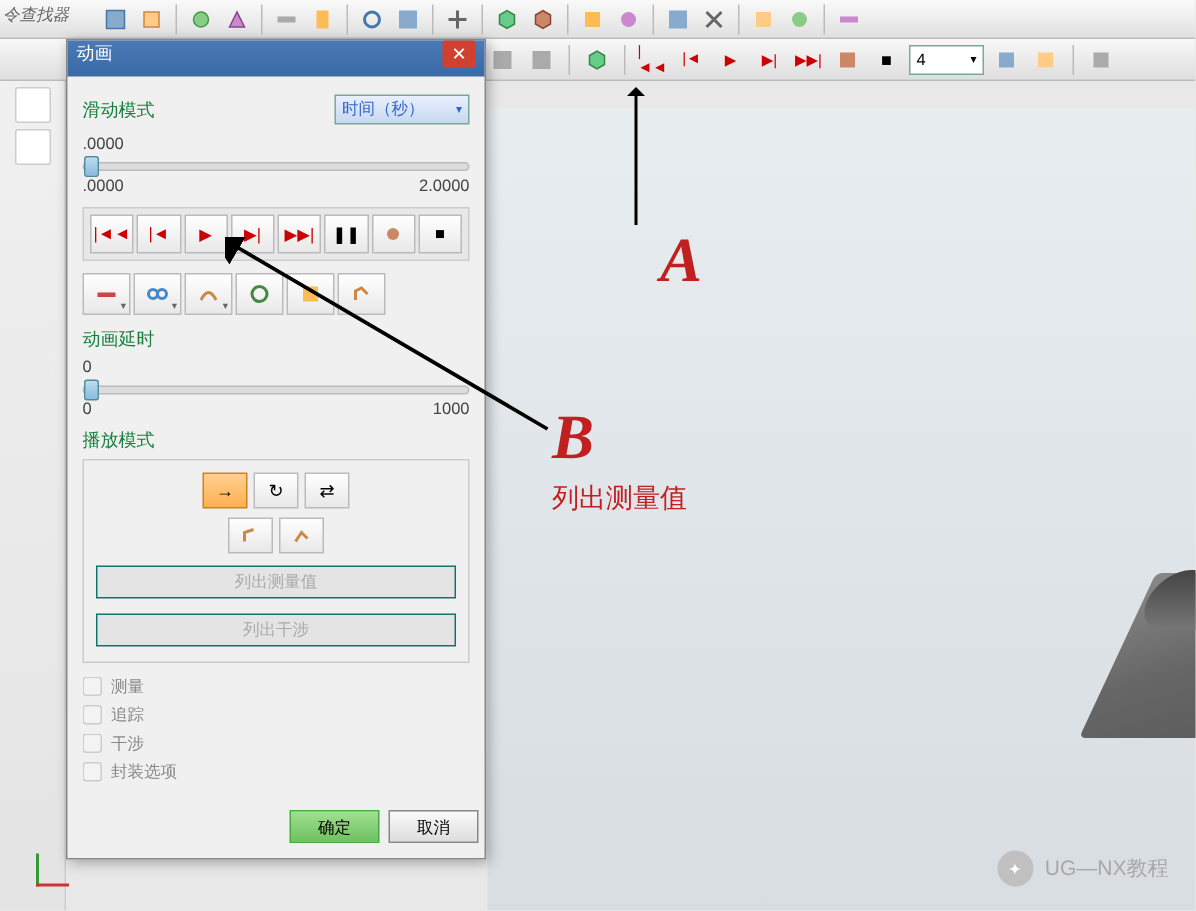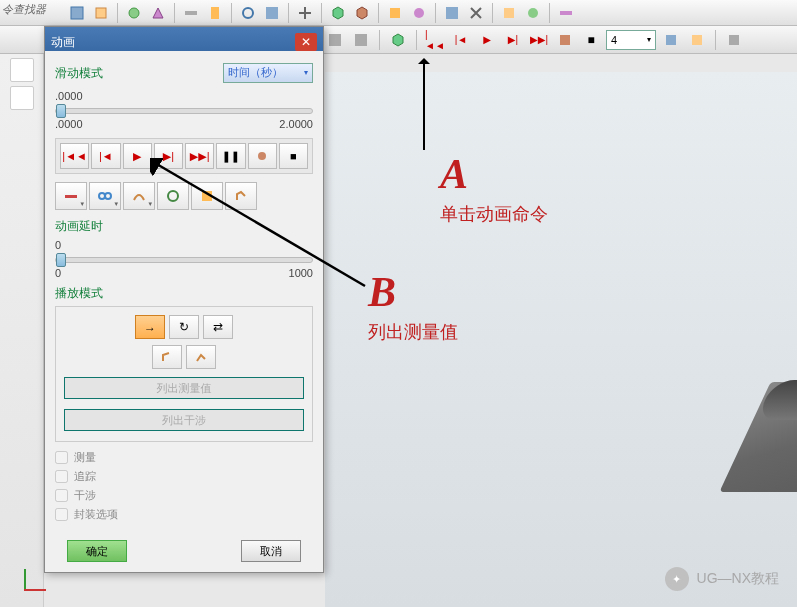--- a/index.html
+++ b/index.html
@@ -12,21 +12,21 @@
 .tb-sep { width: 1px; height: 20px; background: #bbb; margin: 0 3px; }
 .tb-play { color: #c00; font-size: 10px; }
 .tb-dropdown { width: 50px; height: 20px; background: #fff; border: 1px solid #7a9; display: flex; align-items: center; padding: 0 4px; font-size: 11px; }
 .tb-dropdown::after { content: "▾"; margin-left: auto; font-size: 8px; }
 
 
 .sidebar-title { position: absolute; left: 2px; top: 2px; font-size: 11px; color: #666; }
 
 
 .dialog { position: absolute; left: 44px; top: 26px; width: 280px; background: #f0f0f0; border: 1px solid #888; box-shadow: 2px 2px 8px rgba(0,0,0,0.3); }
-.dialog-titlebar { height: 24px; background: linear-gradient(#4a7ab5, #3a6aa5); color: #fff; display: flex; align-items: flex-end; padding: 0 6px; font-size: 12px; }
+.dialog-titlebar { height: 24px; background: linear-gradient(#4a7ab5, #3a6aa5); color: #fff; display: flex; align-items: flex-start; padding: 0 6px; font-size: 12px; }
 .dialog-close { margin-left: auto; width: 22px; height: 18px; background: #d04030; color: #fff; display: flex; align-items: center; justify-content: center; border-radius: 2px; font-size: 12px; cursor: pointer; }
 .dialog-body { padding: 8px 10px; }
 
 .section-label { font-size: 12px; color: #15803d; margin: 6px 0 4px; }
 .row { display: flex; align-items: center; justify-content: space-between; }
 .time-select { width: 90px; height: 20px; background: linear-gradient(#e8f0ff,#c8d8f0); border: 1px solid #7a9; color: #36c; font-size: 11px; display: flex; align-items: center; padding: 0 4px; margin-left: 40px; }
 .time-select::after { content: "▾"; margin-left: auto; font-size: 8px; }
 
 .slider-labels { display: flex; justify-content: space-between; font-size: 11px; color: #444; margin-top: 4px; }
 .slider-track { height: 6px; background: #ddd; border: 1px solid #bbb; border-radius: 3px; margin: 6px 0 4px; position: relative; }
@@ -44,21 +44,21 @@
 .play-mode-box { border: 1px solid #ccc; padding: 8px; display: flex; flex-direction: column; align-items: center; gap: 6px; margin-bottom: 8px; }
 .play-mode-row { display: flex; gap: 4px; }
 .pm-btn { width: 30px; height: 24px; border: 1px solid #bbb; background: linear-gradient(#fff,#e8e8e8); display: flex; align-items: center; justify-content: center; }
 .pm-btn.active { background: linear-gradient(#ffd090,#ffb050); border-color: #d08020; }
 
 .disabled-btn { width: 100%; height: 22px; background: #e4e4e4; border: 1px solid #0f766e; color: #aaa; text-align: center; line-height: 20px; font-size: 11px; margin: 2px 0; }
 
 .checkbox-row { display: flex; align-items: center; gap: 6px; margin: 4px 0; font-size: 11px; color: #888; }
 .checkbox-row input { width: 13px; height: 13px; }
 
-.dialog-footer { display: flex; justify-content: space-between; gap: 6px; padding: 6px 22px 10px; }
+.dialog-footer { display: flex; justify-content: flex-end; gap: 6px; padding: 6px 4px 10px; }
 .dlg-btn { width: 60px; height: 22px; border: 1px solid #888; background: linear-gradient(#fafafa,#ddd); font-size: 11px; cursor: pointer; }
 .dlg-btn.primary { background: linear-gradient(#a0e090,#70c060); border-color: #4a4; }
 
 
 .viewport { position: absolute; left: 325px; top: 72px; right: 0; bottom: 0; background: linear-gradient(#e8edf0, #d8dde2); }
 
 
 .annotation-a { position: absolute; left: 440px; top: 150px; }
 .annotation-a .letter { font-family: "Brush Script MT", cursive; font-size: 42px; color: #c02020; font-weight: bold; font-style: italic; }
 .annotation-a .text { font-size: 18px; color: #c02020; margin-top: 4px; }
@@ -398,21 +398,20 @@
   <defs>
       <marker id="ah" markerWidth="10" markerHeight="10" refX="2" refY="5" orient="auto">
         <path d="M0 0 L10 5 L0 10 Z" fill="#000"></path>
       </marker>
     </defs>
   <line x1="215" y1="128" x2="5" y2="5" stroke="#000" stroke-width="2.5" marker-end="url(#ah)"></line>
 </svg>
 
 <div class="annotation-a">
   <div class="letter">A</div>
-  <div class="text">单击动画命令</div>
 </div>
 <div class="annotation-b">
   <div class="letter">B</div>
   <div class="text">列出测量值</div>
 </div>
 
 <div class="axis">
   <div class="y"></div>
     <div class="x"></div>
 </div>

